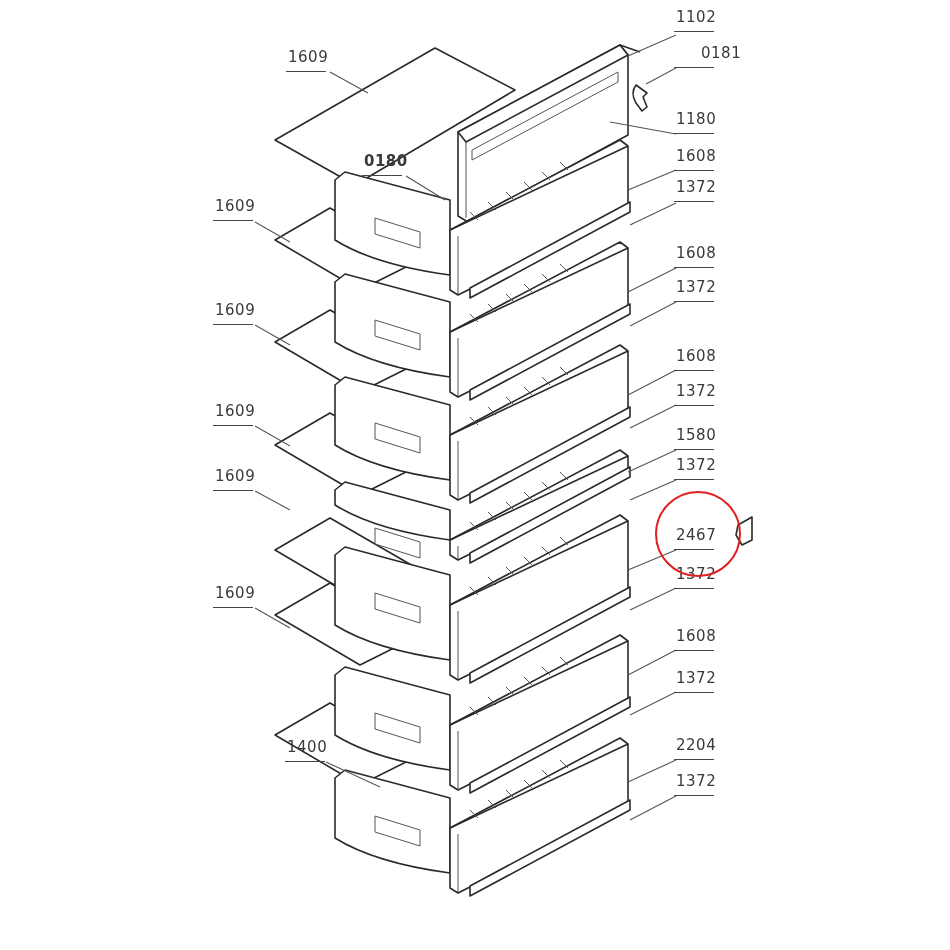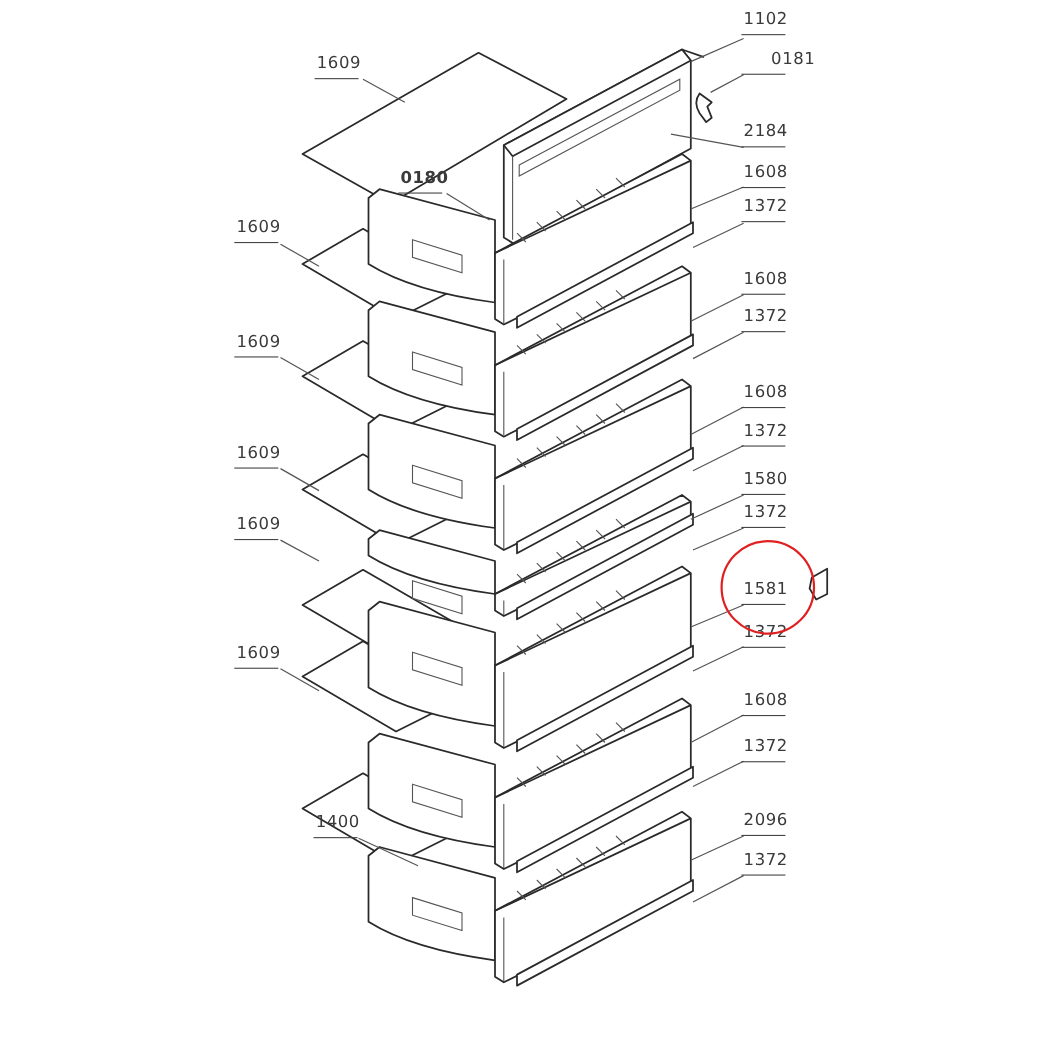--- a/index.html
+++ b/index.html
@@ -173,47 +173,47 @@
   <g>
     <polygon class="ln" points="738,525 752,517 752,540 742,545 736,535" fill="#333"></polygon>
   </g>
 </svg>
 
 <div id="labels">
     <div class="label" style="left: 676px; top: 8px;">1102</div>
     <div class="uline" style="left: 674px; top: 31px; width: 40px;"></div>
     <div class="label" style="left: 676px; top: 44px; margin-left: 25px;">0181</div>
     <div class="uline" style="left: 674px; top: 67px; width: 40px;"></div>
-    <div class="label" style="left: 676px; top: 110px;">2184</div>
+    <div class="label" style="left: 676px; top: 110px;">1180</div>
     <div class="uline" style="left: 674px; top: 133px; width: 40px;"></div>
     <div class="label" style="left: 676px; top: 147px;">1608</div>
     <div class="uline" style="left: 674px; top: 170px; width: 40px;"></div>
     <div class="label" style="left: 676px; top: 178px;">1372</div>
     <div class="uline" style="left: 674px; top: 201px; width: 40px;"></div>
     <div class="label" style="left: 676px; top: 244px;">1608</div>
     <div class="uline" style="left: 674px; top: 267px; width: 40px;"></div>
     <div class="label" style="left: 676px; top: 278px;">1372</div>
     <div class="uline" style="left: 674px; top: 301px; width: 40px;"></div>
     <div class="label" style="left: 676px; top: 347px;">1608</div>
     <div class="uline" style="left: 674px; top: 370px; width: 40px;"></div>
     <div class="label" style="left: 676px; top: 382px;">1372</div>
     <div class="uline" style="left: 674px; top: 405px; width: 40px;"></div>
     <div class="label" style="left: 676px; top: 426px;">1580</div>
     <div class="uline" style="left: 674px; top: 449px; width: 40px;"></div>
     <div class="label" style="left: 676px; top: 456px;">1372</div>
     <div class="uline" style="left: 674px; top: 479px; width: 40px;"></div>
-    <div class="label" style="left: 676px; top: 526px;">1581</div>
+    <div class="label" style="left: 676px; top: 526px;">2467</div>
     <div class="uline" style="left: 674px; top: 549px; width: 40px;"></div>
     <div class="label" style="left: 676px; top: 565px;">1372</div>
     <div class="uline" style="left: 674px; top: 588px; width: 40px;"></div>
     <div class="label" style="left: 676px; top: 627px;">1608</div>
     <div class="uline" style="left: 674px; top: 650px; width: 40px;"></div>
     <div class="label" style="left: 676px; top: 669px;">1372</div>
     <div class="uline" style="left: 674px; top: 692px; width: 40px;"></div>
-    <div class="label" style="left: 676px; top: 736px;">2096</div>
+    <div class="label" style="left: 676px; top: 736px;">2204</div>
     <div class="uline" style="left: 674px; top: 759px; width: 40px;"></div>
     <div class="label" style="left: 676px; top: 772px;">1372</div>
     <div class="uline" style="left: 674px; top: 795px; width: 40px;"></div>
     <div class="label" style="left: 288px; top: 48px;">1609</div>
     <div class="uline" style="left: 286px; top: 71px; width: 40px;"></div>
     <div class="label" style="left: 215px; top: 197px;">1609</div>
     <div class="uline" style="left: 213px; top: 220px; width: 40px;"></div>
     <div class="label" style="left: 215px; top: 301px;">1609</div>
     <div class="uline" style="left: 213px; top: 324px; width: 40px;"></div>
     <div class="label" style="left: 215px; top: 402px;">1609</div>

